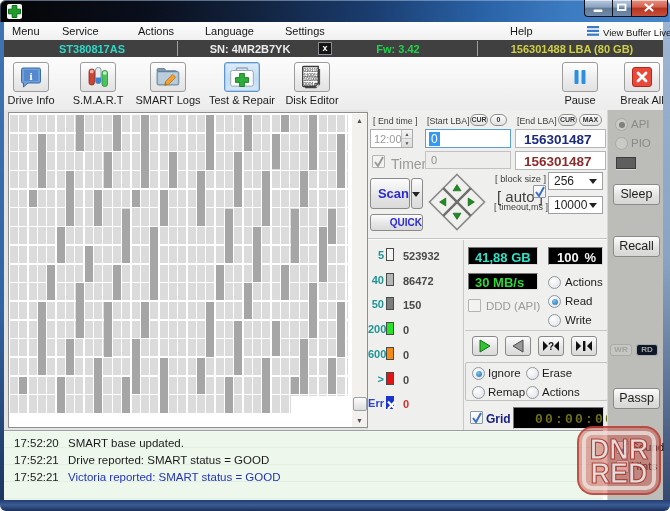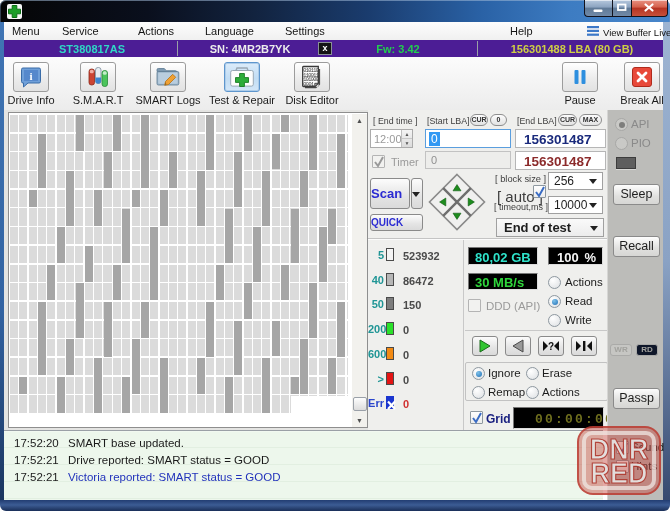--- a/index.html
+++ b/index.html
@@ -13,21 +13,21 @@
  background:linear-gradient(#223d72 0%,#3c5c94 45%,#1a2f58 100%)}
 #titletxt{position:absolute;left:27px;top:5px;font-size:11px;color:#fff;text-shadow:0 1px 3px #000;letter-spacing:.2px}
 #caps{position:absolute;left:584px;top:0;height:17px;display:flex}
 .cap{height:17px;border:1px solid #12121c;border-top:none;position:relative;
  background:linear-gradient(#b6c8dd 0%,#8ba3c0 45%,#5f7996 50%,#718aa8 100%);box-shadow:inset 0 1px 0 rgba(255,255,255,.6)}
 .cap.min{width:28px;border-radius:0 0 0 4px;border-right:none}
 .cap.max{width:19px;border-right:none}
 .cap.cls{width:37px;border-radius:0 0 4px 0;background:linear-gradient(#e89182 0%,#d4604b 45%,#b53322 50%,#c6503a 100%)}
 #menubar{position:absolute;left:4px;top:22px;width:646px;height:18px;background:linear-gradient(#fdfdfd,#f0f0f0)}
 .mi{position:absolute;top:3px;font-size:11px;color:#141414;white-space:nowrap}
-#strip{position:absolute;left:4px;top:40px;width:659px;height:17px;background:#4c1d95}
+#strip{position:absolute;left:4px;top:40px;width:659px;height:17px;background:#404040}
 .st{position:absolute;top:3px;font-size:11px;font-weight:bold;transform:translateX(-50%);white-space:nowrap}
 .sep{position:absolute;top:1px;width:1px;height:15px;background:#9aa0a6}
 #toolbar{position:absolute;left:4px;top:57px;width:659px;height:53px;background:linear-gradient(#fcfcfc,#ececec)}
 .tbtn{position:absolute;top:5px;width:36px;height:30px;border:1px solid #9c9c9c;border-radius:3px;
  background:linear-gradient(#ffffff,#ececec 55%,#e2e2e2);display:flex;align-items:center;justify-content:center}
 .tbtn.sel{border:1px solid #5e96cd;background:linear-gradient(#dcecfa,#c2ddf4 55%,#d4e7f8);box-shadow:0 0 0 1px #aecdea inset}
 .tlab{position:absolute;top:37px;font-size:11px;color:#1c1c1c;transform:translateX(-50%);white-space:nowrap}
 
 #main{position:absolute;left:4px;top:110px;width:659px;height:320px;background:#e4e4e2}
 #gridpanel{position:absolute;left:4px;top:2px;width:360px;height:316px;border:1px solid #8e8e8e;background:#fff}
@@ -41,21 +41,21 @@
 .sarrow{position:absolute;left:1px;width:13px;height:13px;font-size:7px;color:#505050;text-align:center;line-height:13px}
 #sthumb{position:absolute;left:0.5px;top:283px;width:14px;height:14px;border:1px solid #9aa0a8;border-radius:2px;background:linear-gradient(#fdfdfd,#dcdcdc)}
 
 #ctrl{position:absolute;left:364px;top:0;width:243px;height:320px;background:#efefed}
 .lab{position:absolute;font-size:8.8px;color:#3e3e3e;white-space:nowrap}
 .minib{position:absolute;height:12px;border:1px solid #8e8e8e;border-radius:6px;background:linear-gradient(#fcfcfc,#e2e2e2);
  font-size:7px;font-weight:bold;color:#333;text-align:center;line-height:10px}
 .inp{position:absolute;border:1px solid #ababab;background:#fff;font-size:12px}
 .num{position:absolute;border:1px solid #b6b6b6;background:#fff;font-size:13.5px;font-weight:bold;padding:2px 0 0 8px}
 .btn{position:absolute;border:1px solid #8a8a8a;border-radius:3px;background:linear-gradient(#fcfcfc,#e4e4e4 60%,#dadada);
- text-align:left;color:#1e1e1e}
+ text-align:right;color:#1e1e1e}
 .combo{position:absolute;border:1px solid #a0a0a0;background:#fff;font-size:12px;color:#1e1e1e}
 .carr{position:absolute;right:5px;top:50%;margin-top:-2px;width:0;height:0;border:4px solid transparent;border-top:5px solid #222;border-bottom:none}
 
 .cb{position:absolute;width:13px;height:13px;border:1px solid #8e98a0;background:linear-gradient(#fefefe,#ededed);border-radius:1px}
 .cb.dis{border-color:#b4b4b4;background:#f2f2f0}
 .cb svg{position:absolute;left:-1px;top:-2px}
 .radio{position:absolute;width:13px;height:13px;border-radius:50%;border:1px solid #8e98a0;background:radial-gradient(circle at 35% 30%,#ffffff,#dcdfe2)}
 .radio .dot{position:absolute;left:2.5px;top:2.5px;width:6px;height:6px;border-radius:50%;background:radial-gradient(circle at 35% 30%,#7ec1ea,#1f6fb5)}
 .radio.dis{border-color:#a8a8a6;background:#c9c9c6}
 .radio.dis .dot{background:#7e7e7c}
@@ -273,21 +273,21 @@
   <div style="font-size:5px;color:#555;text-align:center;line-height:8px">▲</div>
   <div style="font-size:5px;color:#555;text-align:center;line-height:8px;border-top:1px solid #c8c8c8">▼</div>
         </div>
  <div class="inp" style="left:57px;top:19px;width:86px;height:19px;border-color:#5a9ede;padding:2px 0 0 3px"><span style="background:#3399f3;color:#fff;padding:0 2px">0</span></div>
  <div class="num" style="left:147px;top:19px;width:91px;height:19px;color:#1a2a7c">156301487</div>
  <div class="cb dis" style="left:4px;top:45px">
           <svg width="14" height="16">
             <path d="M3 8l3 4 5-9" fill="none" stroke="#9a9a9a" stroke-width="2"></path>
           </svg>
         </div>
- <div class="lab" style="left:23px;top:46px;color:#9a9a9a;font-size:11px">Timer</div>
+ <div class="lab" style="left:23px;top:46px;color:#9a9a9a;font-size:14px">Timer</div>
  <div class="inp" style="left:57px;top:41px;width:86px;height:18px;background:#ededeb;border-color:#c2c2c2;color:#909090;font-size:11px;padding:2px 0 0 5px">0</div>
  <div class="num" style="left:147px;top:41px;width:91px;height:19px;color:#8c2b2b">156301487</div>
  <div class="btn" style="left:2px;top:68px;width:40px;height:31px;font-size:13px;font-weight:bold;color:#2b2bd2;line-height:29px">Scan</div>
  <div class="btn" style="left:43px;top:68px;width:12px;height:31px">
           <div class="carr" style="right:2px"></div>
         </div>
  <div class="btn" style="left:2px;top:104px;width:53px;height:17px;font-size:10px;font-weight:bold;color:#2b2bd2;line-height:15px">QUICK</div>
  <svg class="abs" style="left:60px;top:63px" width="58" height="58">
   <path d="M29 1.5L56.5 29 29 56.5 1.5 29Z" fill="#f0f0ef" stroke="#8a8a8a" stroke-width="1.6"></path>
   <path d="M15.2 15.2L42.8 42.8M42.8 15.2L15.2 42.8" stroke="#6e6e6e" stroke-width="2.4"></path>
@@ -299,21 +299,20 @@
  <div class="lab" style="left:127px;top:64px;font-size:9.3px">[ block size ]</div>
  <div class="lab" style="left:129px;top:78px;font-size:15px">[ auto ]</div>
  <div class="cb" style="left:165px;top:75px">
           <svg width="14" height="16">
             <path d="M3 8l3 4 5-9" fill="none" stroke="#3a6cc4" stroke-width="2"></path>
           </svg>
         </div>
  <div class="lab" style="left:126px;top:92px;font-size:9px">[ timeout,ms ]</div>
  <div class="combo" style="left:180px;top:62px;width:55px;height:18px;padding:1px 0 0 5px">256<div class="carr"></div></div>
  <div class="combo" style="left:180px;top:86px;width:55px;height:18px;padding:1px 0 0 5px">10000<div class="carr"></div></div>
- <div class="combo" style="left:128px;top:108px;width:108px;height:19px;font-weight:bold;font-size:13px;background:linear-gradient(#fafafa,#ececec);padding:1px 0 0 7px">End of test<div class="carr"></div></div>
  <div class="abs" style="left:0;top:128px;width:241px;height:2px;background:#c4c4c4;border-bottom:1px solid #fbfbfb"></div>
  <div class="abs" style="left:95px;top:130px;width:1px;height:190px;background:#c8c8c8"></div>
  <div class="lgl" style="left:0;top:139px">5</div>
         <div class="lgb" style="top:138px;background:#f4f4f4"></div>
         <div class="lgc" style="left:35px;top:140px">523932</div>
  <div class="lgl" style="left:0;top:164px">40</div>
         <div class="lgb" style="top:163px;background:#b6b6b6"></div>
         <div class="lgc" style="left:35px;top:165px">86472</div>
  <div class="lgl" style="left:0;top:188px">50</div>
         <div class="lgb" style="top:187px;background:#7d7d7d"></div>
@@ -326,21 +325,21 @@
         <div class="lgc" style="left:35px;top:239px">0</div>
  <div class="lgl" style="left:0;top:263px">&gt;</div>
         <div class="lgb" style="top:262px;background:#e41414"></div>
         <div class="lgc" style="left:35px;top:264px">0</div>
  <div class="lgl" style="left:0;top:287px;color:#2b46cc">Err</div>
  <div class="lgb" style="top:286px;background:#1a35cf;border-color:#1a35cf"></div>
  <svg class="abs" style="left:18px;top:287px" width="11" height="16">
           <path d="M2 4.5l7 7.5M9 4.5l-7 7.5" stroke="#fff" stroke-width="2.2"></path>
         </svg>
  <div class="lgc" style="left:35px;top:288px;color:#d03030">0</div>
- <div class="lcd" style="left:100px;top:137px;width:70px;height:18px;color:#2ee2ca">80,02 GB</div>
+ <div class="lcd" style="left:100px;top:137px;width:70px;height:18px;color:#2ee2ca">41,88 GB</div>
  <div class="lcd" style="left:180px;top:137px;width:55px;height:18px;color:#f4f4f4;padding-left:8px">100<span style="float:right;margin-right:6px">%</span></div>
  <div class="lcd" style="left:100px;top:163px;width:70px;height:17px;color:#2fd63c;padding-top:1px">30 MB/s</div>
  <div class="cb dis" style="left:100px;top:189px"></div>
  <div class="lab" style="left:118px;top:190px;font-size:11.5px;color:#9a9a9a">DDD (API)</div>
  <div class="radio" style="left:180px;top:166px"></div>
         <div class="rlab" style="left:197px;top:166px">Actions</div>
  <div class="radio" style="left:180px;top:185px">
           <div class="dot"></div>
         </div>
         <div class="rlab" style="left:197px;top:185px">Read</div>

